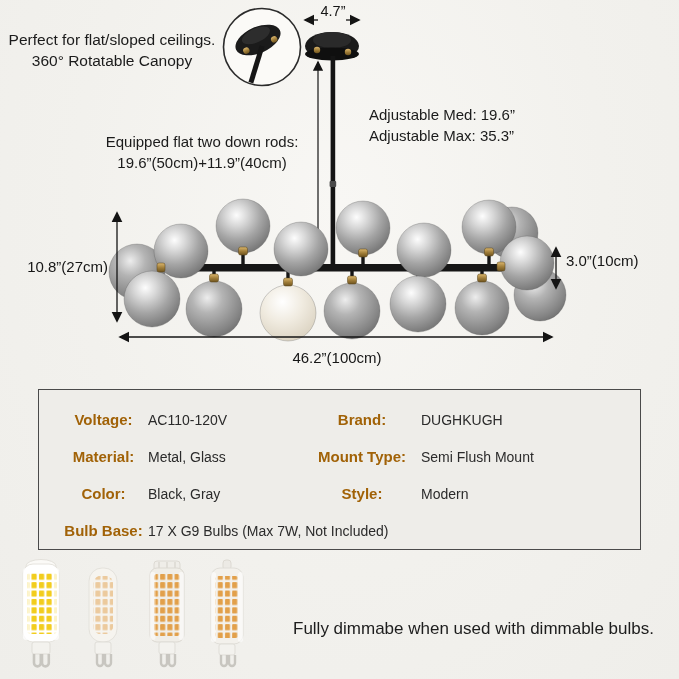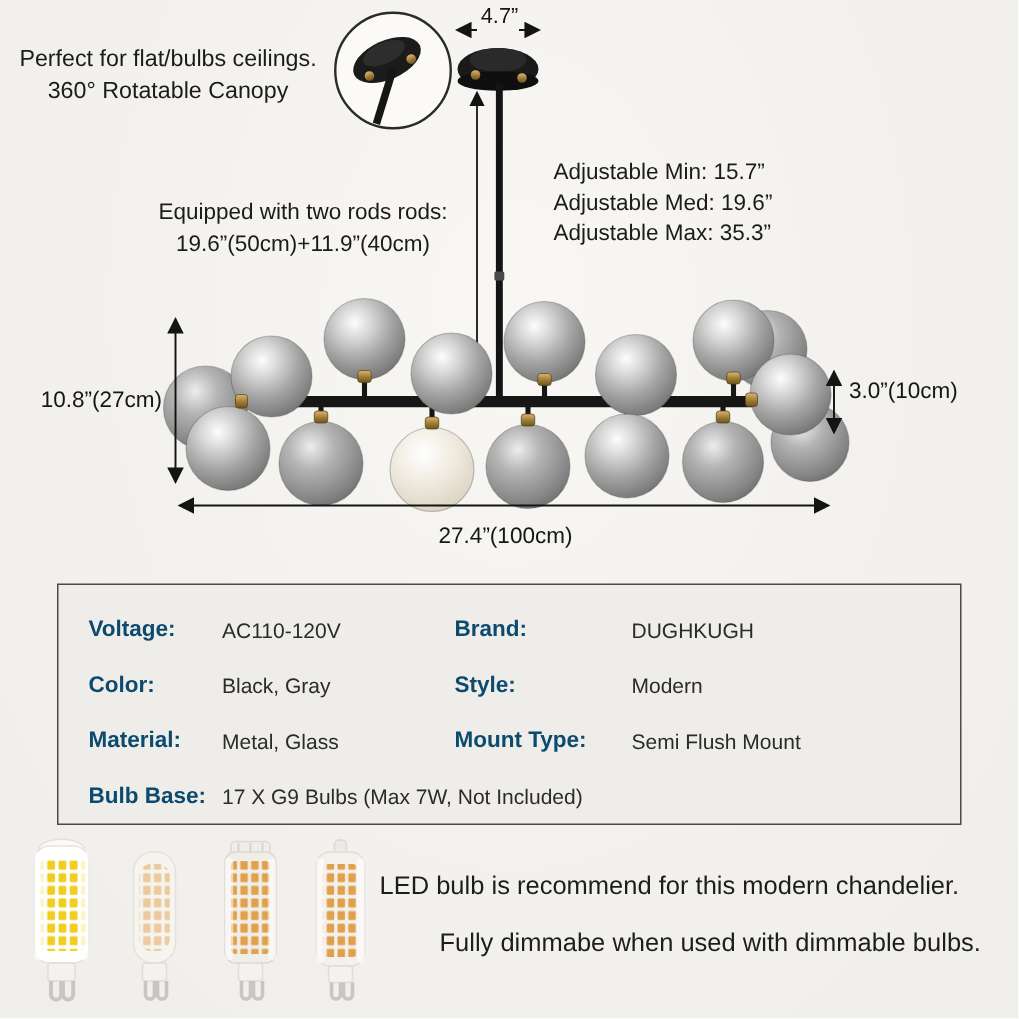--- a/index.html
+++ b/index.html
@@ -14,21 +14,21 @@
   .dim-label{position:absolute;font-size:15px;color:#161616;white-space:nowrap;}
   .svg-layer{position:absolute;left:0;top:0;z-index:1;}
   .txt-layer{z-index:2;}
   .spec-table{
     position:absolute;left:38px;top:389px;width:603px;height:161px;
     border:1.5px solid #4a4a4a;background:#eeede9;box-sizing:border-box;
     padding:11px 0 0 20px;z-index:2;
   }
   .spec-row{display:grid;grid-template-columns:89px 155px 118px 1fr;height:37px;align-items:center;}
   .spec-row.wide{grid-template-columns:89px 1fr;}
-  .spec-label{font-weight:700;font-size:15px;color:#0c4a6e;}
+  .spec-label{font-weight:700;font-size:15px;color:#a16207;text-align:center;}
   .spec-value{font-size:14px;color:#2b2b2b;}
   .footer-line{position:absolute;left:253px;font-size:17px;color:#1d1d1d;white-space:nowrap;z-index:2;}
 </style>
 </head>
 <body>
 
 <div class="stage">
 
   <svg class="svg-layer" width="679" height="385" viewBox="0 0 679 385">
     <defs>
@@ -150,61 +150,60 @@
     </g>
 
     <line x1="117" y1="213" x2="117" y2="321" stroke="#141414" stroke-width="1.3" marker-start="url(#mA)" marker-end="url(#mA)"></line>
 
     <line x1="556" y1="248" x2="556" y2="288" stroke="#141414" stroke-width="1.3" marker-start="url(#mA)" marker-end="url(#mA)"></line>
 
     <line x1="120" y1="337" x2="552" y2="337" stroke="#141414" stroke-width="1.3" marker-start="url(#mA)" marker-end="url(#mA)"></line>
   </svg>
 
   <div class="note txt-layer" style="left:4px;top:29px;width:216px;">
-    <div>Perfect for flat/bulbs ceilings.</div>
+    <div>Perfect for flat/sloped ceilings.</div>
     <div>360° Rotatable Canopy</div>
   </div>
 
   <div class="dim-label txt-layer" style="left:307px;top:3px;width:52px;text-align:center;font-size:14.5px;">4.7”</div>
 
   <div class="note txt-layer" style="left:88px;top:131px;width:228px;font-size:15px;">
-    <div>Equipped with two rods rods:</div>
+    <div>Equipped flat two down rods:</div>
     <div>19.6”(50cm)+11.9”(40cm)</div>
   </div>
 
   <div class="adjustable txt-layer">
-    <div>Adjustable Min: 15.7”</div>
     <div>Adjustable Med: 19.6”</div>
     <div>Adjustable Max: 35.3”</div>
   </div>
 
   <div class="dim-label txt-layer" style="left:6px;top:258px;width:102px;text-align:right;">10.8”(27cm)</div>
 
   <div class="dim-label txt-layer" style="left:566px;top:252px;">3.0”(10cm)</div>
 
-  <div class="dim-label txt-layer" style="left:237px;top:349px;width:200px;text-align:center;">27.4”(100cm)</div>
+  <div class="dim-label txt-layer" style="left:237px;top:349px;width:200px;text-align:center;">46.2”(100cm)</div>
 
   <div class="spec-table">
     <div class="spec-row">
       <span class="spec-label">Voltage:</span>
       <span class="spec-value">AC110-120V</span>
       <span class="spec-label">Brand:</span>
       <span class="spec-value">DUGHKUGH</span>
     </div>
     <div class="spec-row">
+      <span class="spec-label">Material:</span>
+      <span class="spec-value">Metal, Glass</span>
+      <span class="spec-label">Mount Type:</span>
+      <span class="spec-value">Semi Flush Mount</span>
+    </div>
+    <div class="spec-row">
       <span class="spec-label">Color:</span>
       <span class="spec-value">Black, Gray</span>
       <span class="spec-label">Style:</span>
       <span class="spec-value">Modern</span>
-    </div>
-    <div class="spec-row">
-      <span class="spec-label">Material:</span>
-      <span class="spec-value">Metal, Glass</span>
-      <span class="spec-label">Mount Type:</span>
-      <span class="spec-value">Semi Flush Mount</span>
     </div>
     <div class="spec-row wide">
       <span class="spec-label">Bulb Base:</span>
       <span class="spec-value">17 X G9 Bulbs (Max 7W, Not Included)</span>
     </div>
   </div>
 
   <svg class="svg-layer" style="left:8px;top:556px;" width="245" height="120" viewBox="0 0 245 120">
     <defs>
       <pattern id="pChipY" width="7.5" height="8.4" patternUnits="userSpaceOnUse">
@@ -254,16 +253,15 @@
       <rect x="203" y="12" width="32" height="76" rx="9" fill="#f3f1ec" stroke="#e0ded8"></rect>
       <rect x="207" y="20" width="24" height="62" rx="4" fill="url(#pChipO)"></rect>
       <rect x="203" y="16" width="5" height="70" rx="2.5" fill="rgba(255,255,255,0.6)"></rect>
       <rect x="230" y="16" width="5" height="70" rx="2.5" fill="rgba(255,255,255,0.6)"></rect>
       <rect x="211" y="88" width="16" height="11" rx="2" fill="#f3f2ee" stroke="#dfddd7"></rect>
       <path d="M213 99 v8 a3 3 0 0 0 6 0 v-8" fill="none" stroke="#c8c6c0" stroke-width="2.4"></path>
       <path d="M221 99 v8 a3 3 0 0 0 6 0 v-8" fill="none" stroke="#c8c6c0" stroke-width="2.4"></path>
     </g>
   </svg>
 
-  <div class="footer-line" style="top:581px;">LED bulb is recommend for this modern chandelier.</div>
   <div class="footer-line" style="top:619px;margin-left:40px;">Fully dimmabe when used with dimmable bulbs.</div>
 
 </div>
 
 </body></html>

